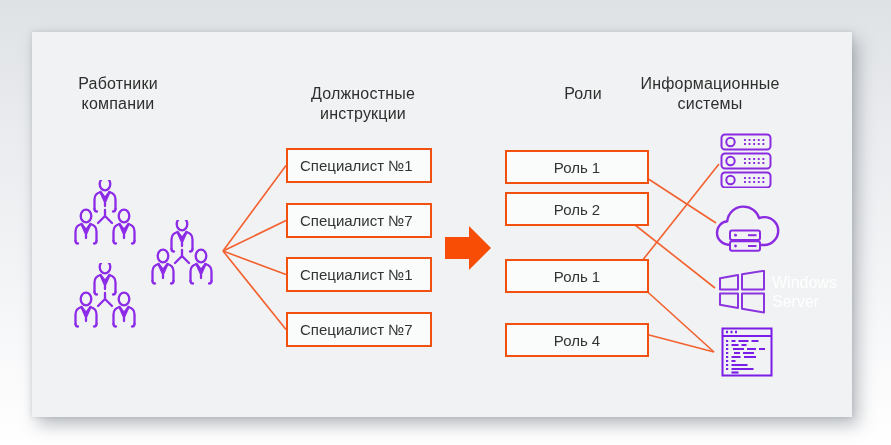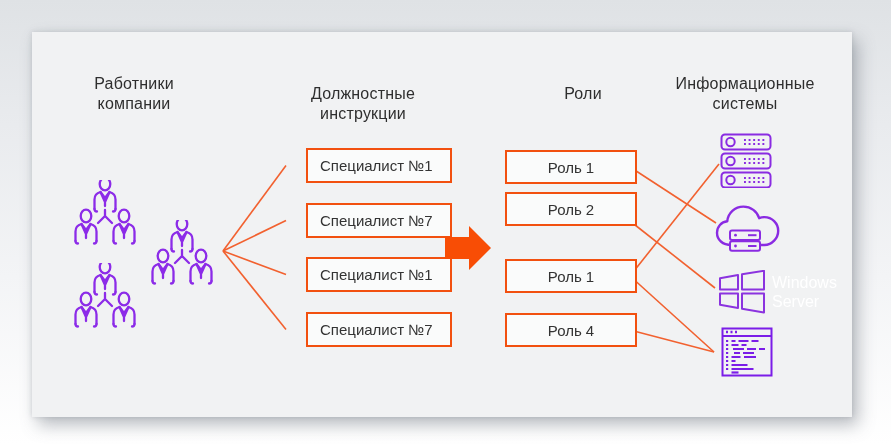--- a/index.html
+++ b/index.html
@@ -23,22 +23,22 @@
     text-align:center;white-space:pre-line;letter-spacing:.2px;
   }
   .overlay{position:absolute;left:0;top:0;width:820px;height:385px;}
   .overlay line{stroke:#f2612f;stroke-width:1.6px;}
   .box{
     position:absolute;box-sizing:border-box;
     border:2px solid #f2500f;background:#fafbfb;
     display:flex;align-items:center;
     font-size:15px;color:#333;
   }
-  .spec{left:254px;width:146px;height:35px;padding-left:12px;margin-left:20px;}
-  .role{left:473px;width:132px;height:34px;justify-content:center;}
+  .spec{left:254px;width:146px;height:35px;padding-left:12px;}
+  .role{left:473px;width:144px;height:34px;justify-content:center;}
   .icon{position:absolute;}
   .win-label{
     position:absolute;left:740px;top:241px;width:90px;
     font-size:16px;line-height:19px;color:#ffffff;white-space:pre-line;
   }
 </style>
 </head>
 <body>
 
 <svg width="0" height="0" style="position:absolute" aria-hidden="true">
@@ -67,26 +67,26 @@
       <line x1="191" y1="219" x2="254" y2="188.5"></line>
       <line x1="191" y1="219" x2="254" y2="242.5"></line>
       <line x1="191" y1="219" x2="254" y2="297.5"></line>
       <line x1="598" y1="135" x2="684" y2="191"></line>
       <line x1="598" y1="189" x2="683" y2="256"></line>
       <line x1="598" y1="244" x2="687" y2="132"></line>
       <line x1="598" y1="244" x2="682" y2="320"></line>
       <line x1="598" y1="298" x2="682" y2="320"></line>
     </svg>
 
-    <div class="col-header" style="left:28px;top:42px;width:148px">Работники
+    <div class="col-header" style="left:12px;top:42px;width:148px">Работники
 компании</div>
     <div class="col-header" style="left:251px;top:52px;width:160px">Должностные
 инструкции</div>
     <div class="col-header" style="left:491px;top:52px;width:120px">Роли</div>
-    <div class="col-header" style="left:628px;top:42px;width:170px">Информационные
+    <div class="col-header" style="left:593px;top:42px;width:170px">Информационные
 системы</div>
 
     <svg class="icon" style="left:41px;top:148px" width="64" height="66" viewBox="0 0 64 66">
         <use href="#team"></use>
       </svg>
     <svg class="icon" style="left:118px;top:188px" width="64" height="66" viewBox="0 0 64 66">
         <use href="#team"></use>
       </svg>
     <svg class="icon" style="left:41px;top:231px" width="64" height="66" viewBox="0 0 64 66">
         <use href="#team"></use>
@@ -111,21 +111,21 @@
 
     <div class="box role" style="top:118px">
         <span>Роль 1</span>
       </div>
     <div class="box role" style="top:160px">
         <span>Роль 2</span>
       </div>
     <div class="box role" style="top:227px">
         <span>Роль 1</span>
       </div>
-    <div class="box role" style="top:281px">
+    <div class="box role" style="top:291px">
         <span>Роль 4</span>
       </div>
 
     <svg class="icon" style="left:688px;top:101px" width="52" height="55" viewBox="0 0 52 55" fill="none" stroke="#8a2be2" stroke-width="2">
       <rect x="1.5" y="1.5" width="49" height="15" rx="3.5"></rect>
       <rect x="1.5" y="20.5" width="49" height="15" rx="3.5"></rect>
       <rect x="1.5" y="39.5" width="49" height="15" rx="3.5"></rect>
       <circle cx="10.5" cy="9" r="4.2"></circle>
       <circle cx="10.5" cy="28" r="4.2"></circle>
       <circle cx="10.5" cy="47" r="4.2"></circle>

